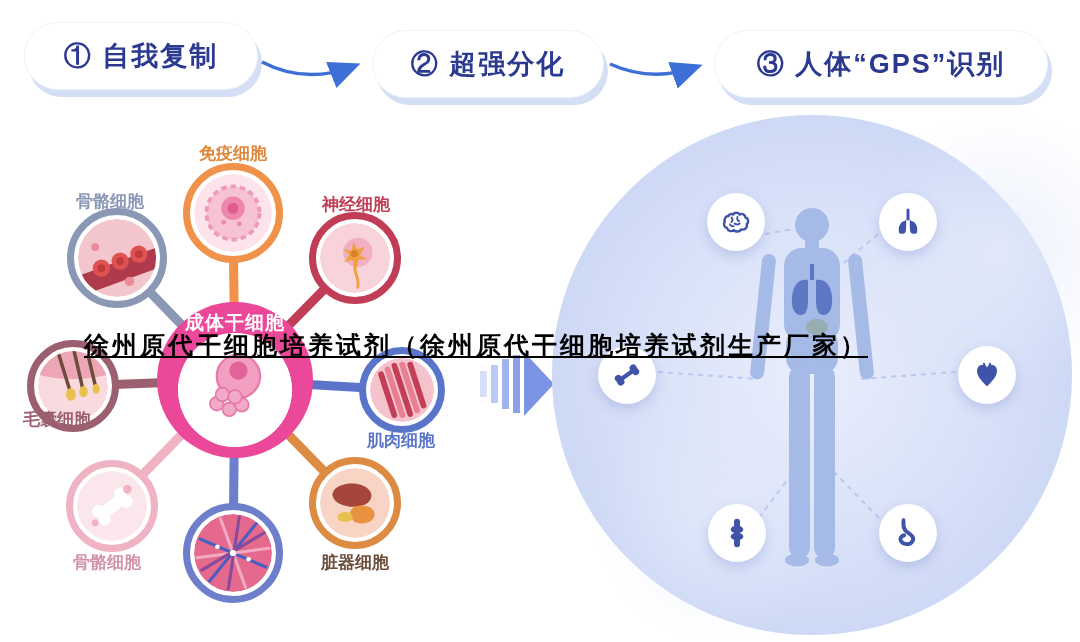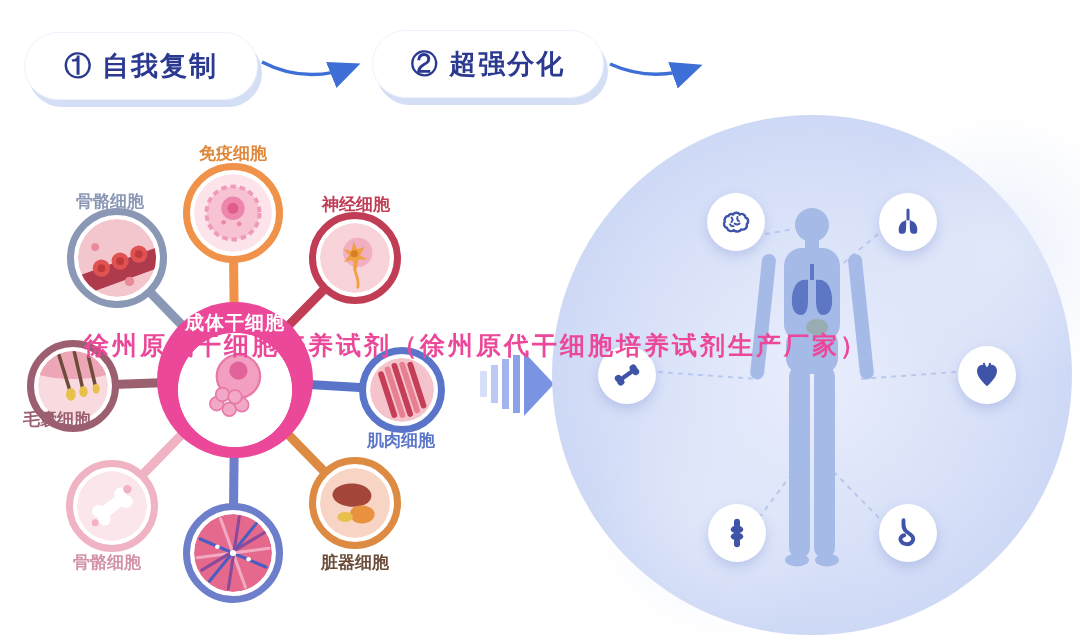--- a/index.html
+++ b/index.html
@@ -43,21 +43,21 @@
 
   
   .overlay-title{position:absolute;left:84px;top:329px;font-size:25px;font-weight:bold;
                  letter-spacing:3px;white-space:nowrap;z-index:50;}
 </style>
 </head>
 <body>
 
 <div class="canvas">
 
-  <div class="pill" style="left:24px;top:32px;width:232px;height:66px;font-family:Liberation Serif, serif;">
+  <div class="pill" style="left:24px;top:22px;width:232px;height:66px;">
     <span style="color: rgb(43, 58, 144);">① 自我复制</span>
   </div>
   <svg class="step-arrow" style="left:258px;top:50px;" width="110" height="40" viewBox="0 0 110 40">
     <defs>
       <marker id="ah1" markerWidth="9" markerHeight="9" refX="7" refY="4" orient="auto">
         <polygon points="0,0 9,4 0,8" fill="#3e6fd6"></polygon>
       </marker>
     </defs>
     <path d="M4,12 C35,28 66,28 96,16" fill="none" stroke-width="3.5" marker-end="url(#ah1)" style="stroke: rgb(62, 111, 214);"></path>
   </svg>
@@ -65,20 +65,23 @@
     <span style="color: rgb(43, 58, 144);">② 超强分化</span>
   </div>
   <svg class="step-arrow" style="left:606px;top:50px;" width="104" height="40" viewBox="0 0 104 40">
     <defs>
       <marker id="ah2" markerWidth="9" markerHeight="9" refX="7" refY="4" orient="auto">
         <polygon points="0,0 9,4 0,8" fill="#3e6fd6"></polygon>
       </marker>
     </defs>
     <path d="M4,14 C33,27 62,27 90,17" fill="none" stroke-width="3.5" marker-end="url(#ah2)" style="stroke: rgb(62, 111, 214);"></path>
   </svg>
+  <div class="pill" style="left:714px;top:30px;width:332px;height:66px;">
+    <span style="color: rgb(43, 58, 144);">③ 人体“GPS”识别</span>
+  </div>
 
   <svg class="connectors" width="470" height="512" viewBox="0 0 470 512">
     <line x1="235" y1="250" x2="233" y2="83" stroke-width="9" style="stroke: rgb(240, 146, 74);"></line>
     <line x1="235" y1="250" x2="117" y2="128" stroke-width="9" style="stroke: rgb(138, 151, 181);"></line>
     <line x1="235" y1="250" x2="355" y2="128" stroke-width="9" style="stroke: rgb(193, 61, 85);"></line>
     <line x1="235" y1="250" x2="73" y2="256" stroke-width="9" style="stroke: rgb(155, 95, 112);"></line>
     <line x1="235" y1="250" x2="402" y2="260" stroke-width="9" style="stroke: rgb(90, 116, 201);"></line>
     <line x1="235" y1="250" x2="112" y2="376" stroke-width="9" style="stroke: rgb(239, 179, 195);"></line>
     <line x1="235" y1="250" x2="355" y2="373" stroke-width="9" style="stroke: rgb(221, 138, 66);"></line>
     <line x1="235" y1="250" x2="233" y2="423" stroke-width="9" style="stroke: rgb(109, 127, 202);"></line>
@@ -294,15 +297,15 @@
       <ellipse cx="12" cy="14.4" rx="4.2" ry="2.6"></ellipse>
       <rect x="10" y="15.5" width="4" height="6" rx="2"></rect>
     </svg>
   </div>
   <div class="icon-bubble" style="left:879px;top:504px;">
     <svg viewBox="0 0 24 24">
       <path d="M9,3.5 C9,7 8.5,9 11,11 C14.5,13.5 16.5,15 15,17.5 C13.3,20.3 8.5,20 7.2,17.2 C6.4,15.4 7.5,14 9.5,13.5" fill="none" stroke="#3f54a8" stroke-width="2.6" stroke-linecap="round"></path>
     </svg>
   </div>
 
-  <div class="overlay-title" style="color: #ec4899;">徐州原代干细胞培养试剂（徐州原代干细胞培养试剂生产厂家）</div>
+  <div class="overlay-title" style="color: #000000; text-decoration: underline;">徐州原代干细胞培养试剂（徐州原代干细胞培养试剂生产厂家）</div>
 
 </div>
 
 </body></html>

